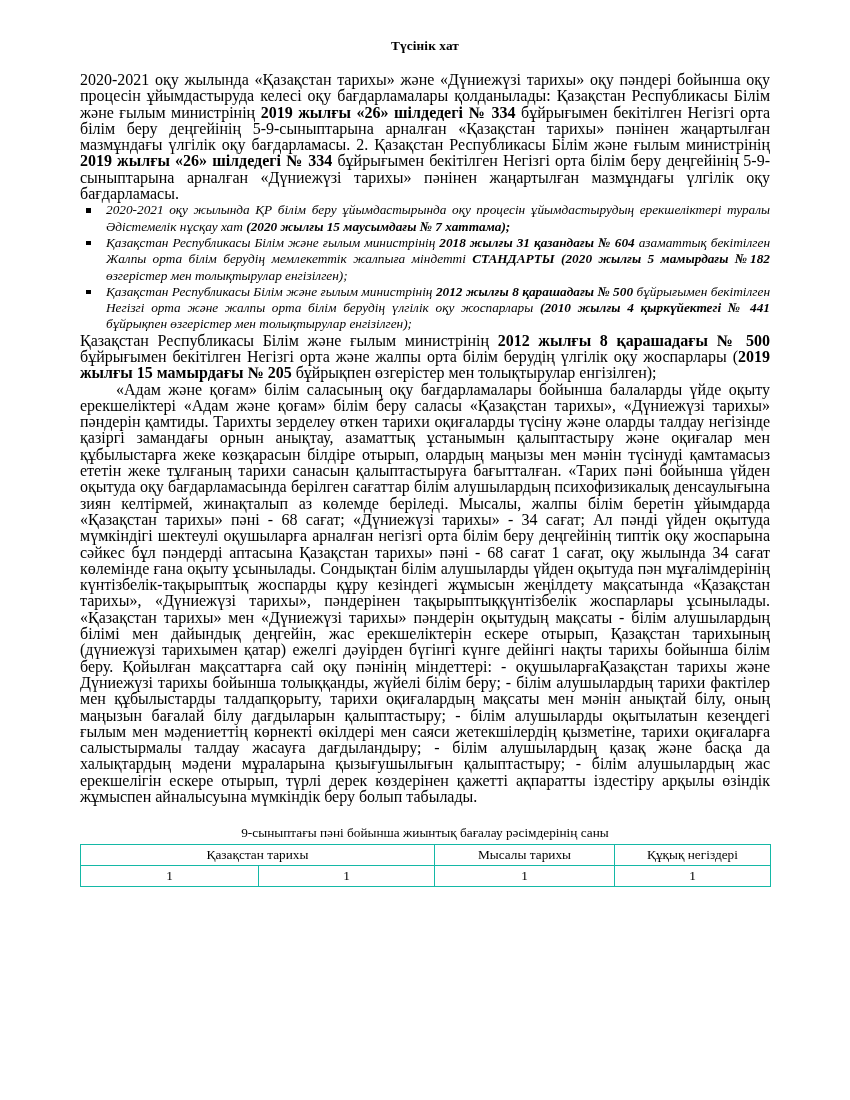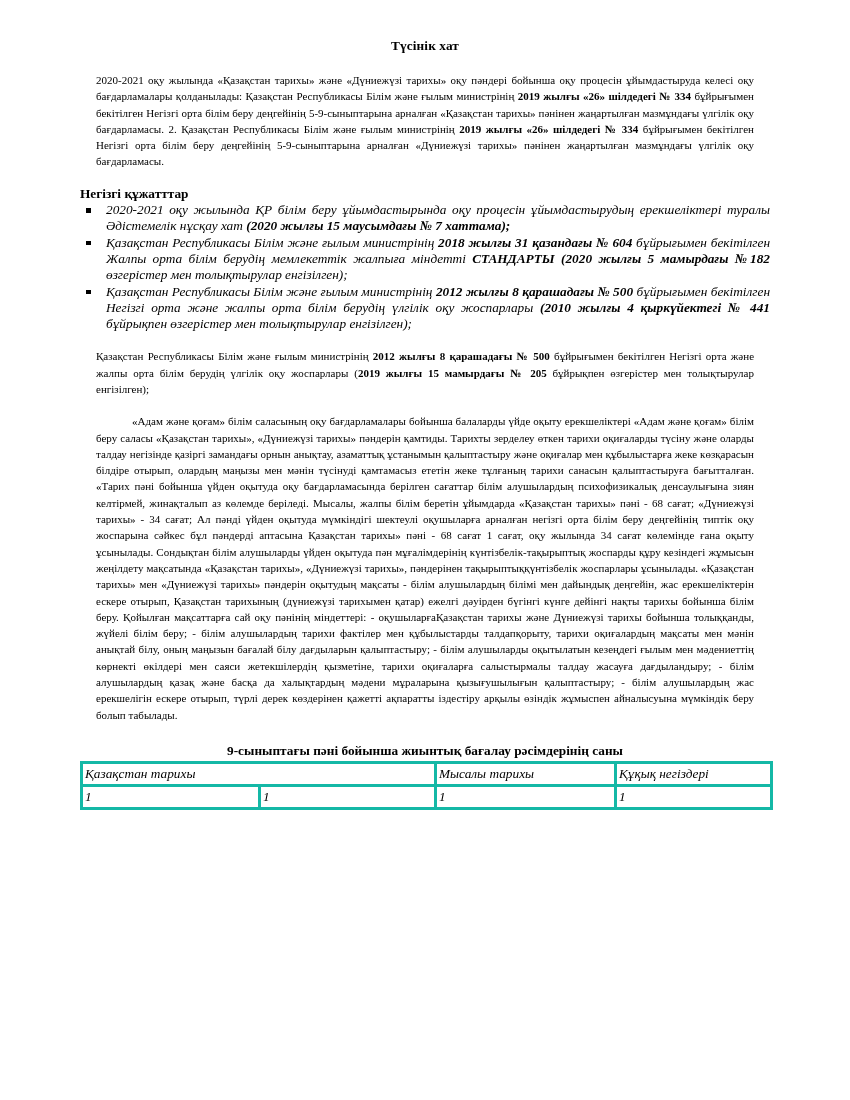--- a/index.html
+++ b/index.html
@@ -24,22 +24,22 @@
   }
   .doc-title {
     text-align: center;
     font-weight: bold;
     font-size: 13.3px;
     line-height: 1.2;
     margin: 0 0 18px 0;
     letter-spacing: 0.1px;
   }
   p.body-par {
-    margin: 16px;
-    font-size: 11px;
+    margin: 0;
+    font-size: 16px;
     line-height: 16.3px;
     text-align: justify;
     text-justify: inter-word;
     hyphens: none;
   }
   p.indented {
     text-indent: 36px;
   }
   .strong {
     font-weight: bold;
@@ -69,67 +69,65 @@
     position: absolute;
     left: 6px;
     top: 6px;
     width: 4.5px;
     height: 4.5px;
     background: #000;
     display: block;
   }
   .table-caption {
     text-align: center;
-    font-weight: bold;
+    font-weight: normal;
     font-size: 13.3px;
     line-height: 15.5px;
     margin: 0;
   }
   .caption-block {
     margin-top: 20px;
     margin-bottom: 3px;
   }
   table.assess {
     border-collapse: collapse;
     width: 690px;
     table-layout: fixed;
     font-size: 13.3px;
   }
   table.assess td {
-    border: 3px solid #14b8a6;
-    text-align: left;
+    border: 1px solid #14b8a6;
+    text-align: center;
     padding: 1px 2px 2px 2px;
     height: 17px;
     line-height: 15px;
     vertical-align: middle;
-    font-style: italic;
   }
   .col-a { width: 178px; }
   .col-b { width: 176px; }
   .col-c { width: 180px; }
   .col-d { width: 156px; }
 </style>
 </head>
 <body>
 
 <div class="page">
 
   <div class="doc-title">Түсінік хат</div>
 
   <p class="body-par"><span>2020-2021 оқу жылында «Қазақстан тарихы» және «Дүниежүзі тарихы» оқу пәндері бойынша оқу процесін ұйымдастыруда келесі оқу бағдарламалары қолданылады: Қазақстан Республикасы Білім және ғылым министрінің </span><span class="strong">2019 жылғы «26» шілдедегі № 334</span><span> бұйрығымен бекітілген Негізгі орта білім беру деңгейінің 5-9-сыныптарына арналған «Қазақстан тарихы» пәнінен жаңартылған мазмұндағы үлгілік оқу бағдарламасы. 2. Қазақстан Республикасы Білім және ғылым министрінің </span><span class="strong">2019 жылғы «26» шілдедегі № 334</span><span> бұйрығымен бекітілген Негізгі орта білім беру деңгейінің 5-9-сыныптарына арналған «Дүниежүзі тарихы» пәнінен жаңартылған мазмұндағы үлгілік оқу бағдарламасы.</span></p>
 
 
-  <h2 class="section-head">Негізгі құжатттар</h2>
 
   <ul class="doc-list">
     <li>
       <span class="sq-bullet"></span><span>2020-2021 оқу жылында ҚР білім беру ұйымдастырында оқу процесін ұйымдастырудың ерекшеліктері туралы Әдістемелік нұсқау хат </span><span class="strong">(2020 жылғы 15 маусымдағы № 7 хаттама);</span>
     </li>
     <li>
-      <span class="sq-bullet"></span><span>Қазақстан Республикасы Білім және ғылым министрінің </span><span class="strong">2018 жылғы 31 қазандағы № 604</span><span> бұйрығымен бекітілген Жалпы орта білім берудің мемлекеттік жалпыға міндетті </span><span class="strong">СТАНДАРТЫ (2020 жылғы 5 мамырдағы №182</span><span> өзгерістер мен толықтырулар енгізілген);</span>
+      <span class="sq-bullet"></span><span>Қазақстан Республикасы Білім және ғылым министрінің </span><span class="strong">2018 жылғы 31 қазандағы № 604</span><span> азаматтық бекітілген Жалпы орта білім берудің мемлекеттік жалпыға міндетті </span><span class="strong">СТАНДАРТЫ (2020 жылғы 5 мамырдағы №182</span><span> өзгерістер мен толықтырулар енгізілген);</span>
     </li>
     <li>
       <span class="sq-bullet"></span><span>Қазақстан Республикасы Білім және ғылым министрінің </span><span class="strong">2012 жылғы 8 қарашадағы № 500</span><span> бұйрығымен бекітілген Негізгі орта және жалпы орта білім берудің үлгілік оқу жоспарлары </span><span class="strong">(2010 жылғы 4 қыркүйектегі № 441</span><span> бұйрықпен өзгерістер мен толықтырулар енгізілген);</span>
     </li>
   </ul>
 
   <p class="body-par"><span>Қазақстан Республикасы Білім және ғылым министрінің </span><span class="strong">2012 жылғы 8 қарашадағы № 500</span><span> бұйрығымен бекітілген Негізгі орта және жалпы орта білім берудің үлгілік оқу жоспарлары (</span><span class="strong">2019 жылғы 15 мамырдағы № 205</span><span> бұйрықпен өзгерістер мен толықтырулар енгізілген);</span></p>
 
   <p class="body-par indented">«Адам және қоғам» білім саласының оқу бағдарламалары бойынша балаларды үйде оқыту ерекшеліктері «Адам және қоғам» білім беру саласы «Қазақстан тарихы», «Дүниежүзі тарихы» пәндерін қамтиды. Тарихты зерделеу өткен тарихи оқиғаларды түсіну және оларды талдау негізінде қазіргі замандағы орнын анықтау, азаматтық ұстанымын қалыптастыру және оқиғалар мен құбылыстарға жеке көзқарасын білдіре отырып, олардың маңызы мен мәнін түсінуді қамтамасыз ететін жеке тұлғаның тарихи санасын қалыптастыруға бағытталған. «Тарих пәні бойынша үйден оқытуда оқу бағдарламасында берілген сағаттар білім алушылардың психофизикалық денсаулығына зиян келтірмей, жинақталып аз көлемде беріледі. Мысалы, жалпы білім беретін ұйымдарда «Қазақстан тарихы» пәні - 68 сағат; «Дүниежүзі тарихы» - 34 сағат; Ал пәнді үйден оқытуда мүмкіндігі шектеулі оқушыларға арналған негізгі орта білім беру деңгейінің типтік оқу жоспарына сәйкес бұл пәндерді аптасына Қазақстан тарихы» пәні - 68 сағат 1 сағат, оқу жылында 34 сағат көлемінде ғана оқыту ұсынылады. Сондықтан білім алушыларды үйден оқытуда пән мұғалімдерінің күнтізбелік-тақырыптық жоспарды құру кезіндегі жұмысын жеңілдету мақсатында «Қазақстан тарихы», «Дүниежүзі тарихы», пәндерінен тақырыптыққүнтізбелік жоспарлары ұсынылады. «Қазақстан тарихы» мен «Дүниежүзі тарихы» пәндерін оқытудың мақсаты - білім алушылардың білімі мен дайындық деңгейін, жас ерекшеліктерін ескере отырып, Қазақстан тарихының (дүниежүзі тарихымен қатар) ежелгі дәуірден бүгінгі күнге дейінгі нақты тарихы бойынша білім беру. Қойылған мақсаттарға сай оқу пәнінің міндеттері: - оқушыларғаҚазақстан тарихы және Дүниежүзі тарихы бойынша толыққанды, жүйелі білім беру; - білім алушылардың тарихи фактілер мен құбылыстарды талдапқорыту, тарихи оқиғалардың мақсаты мен мәнін анықтай білу, оның маңызын бағалай білу дағдыларын қалыптастыру; - білім алушыларды оқытылатын кезеңдегі ғылым мен мәдениеттің көрнекті өкілдері мен саяси жетекшілердің қызметіне, тарихи оқиғаларға салыстырмалы талдау жасауға дағдыландыру; - білім алушылардың қазақ және басқа да халықтардың мәдени мұраларына қызығушылығын қалыптастыру; - білім алушылардың жас ерекшелігін ескере отырып, түрлі дерек көздерінен қажетті ақпаратты іздестіру арқылы өзіндік жұмыспен айналысуына мүмкіндік беру болып табылады.</p>
 

